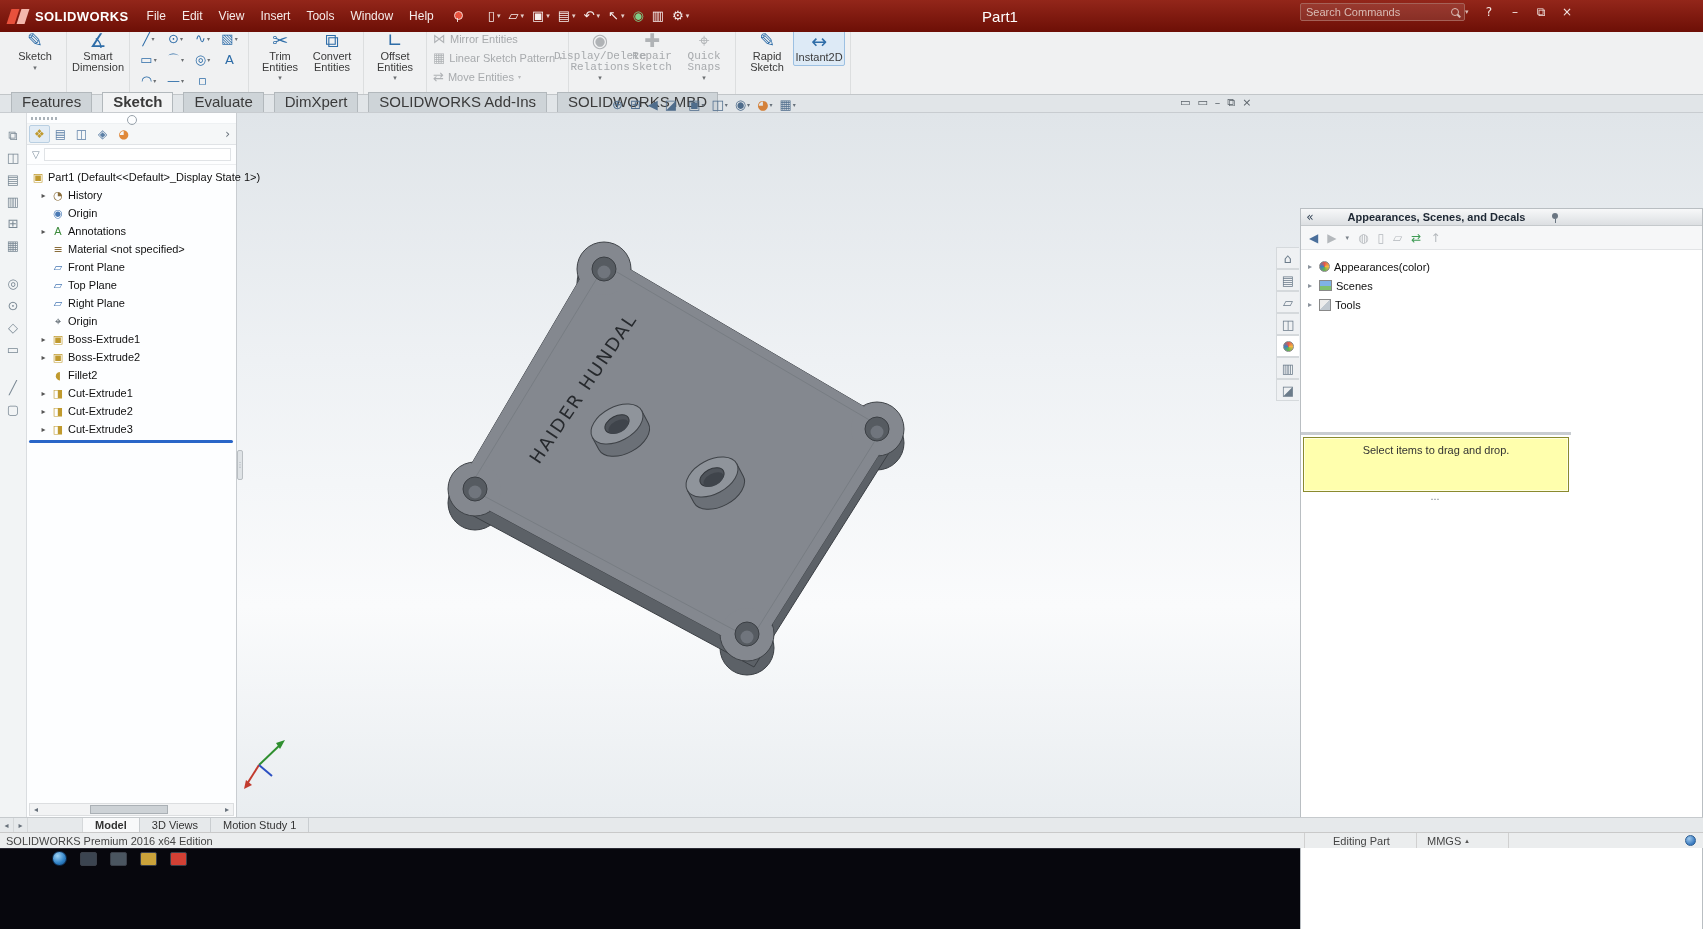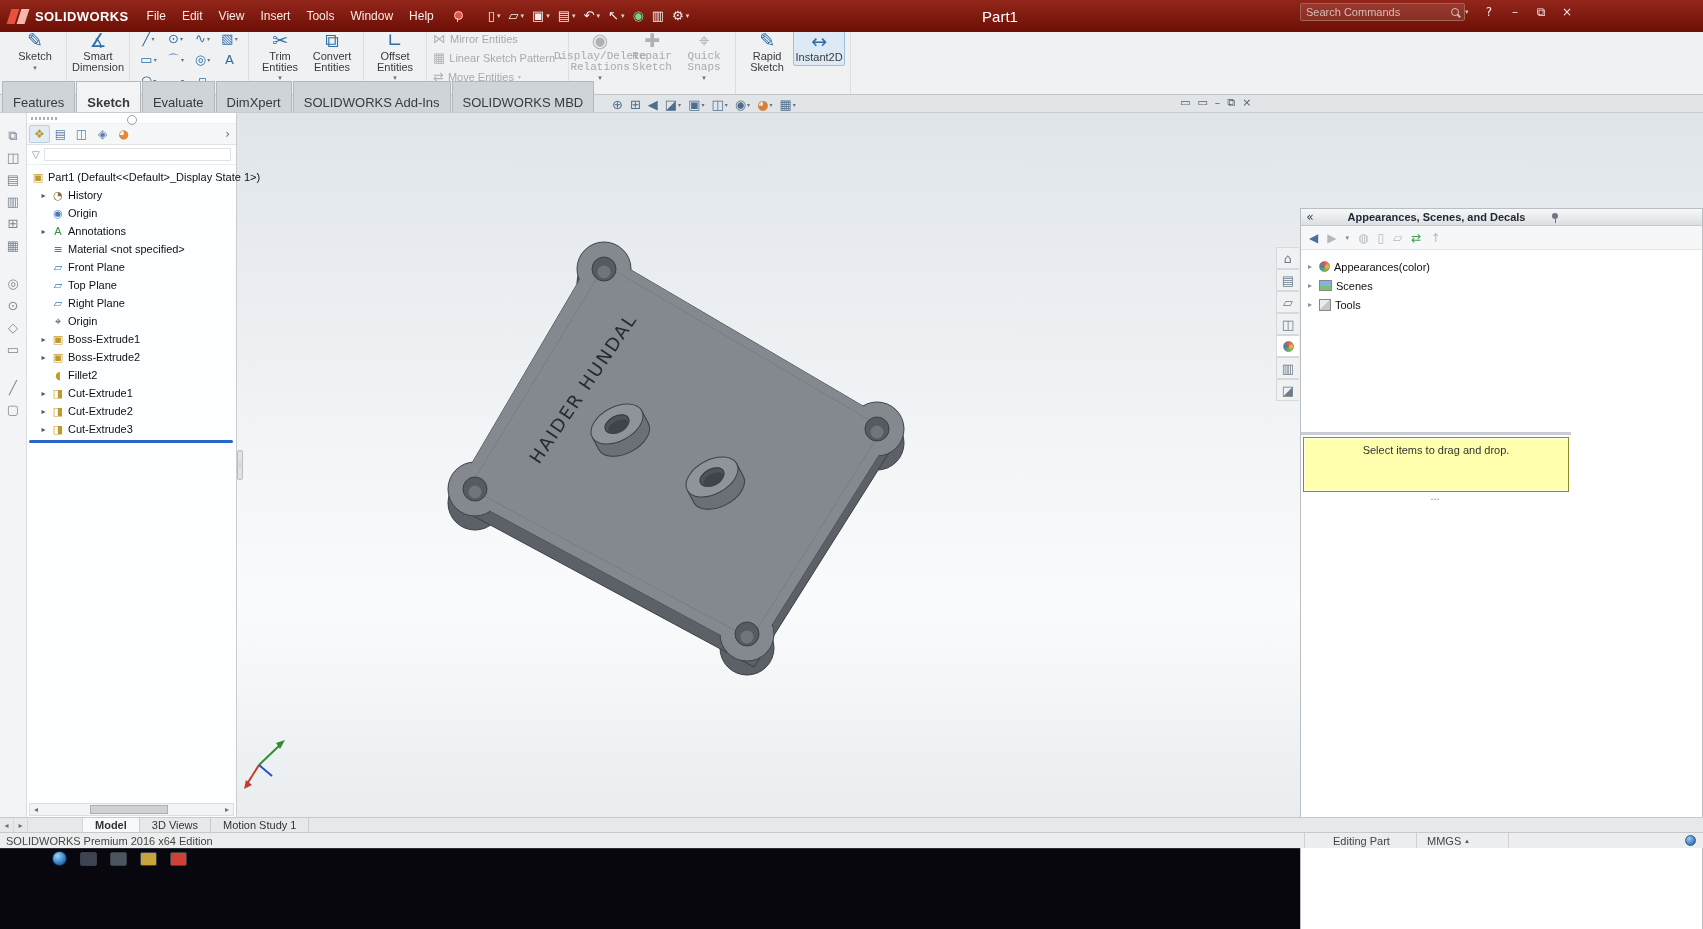--- a/index.html
+++ b/index.html
@@ -48,21 +48,21 @@
   .tg{display:flex;align-items:center;justify-content:center;}
   .tg .tgi{font-size:13px;color:#2e6da8;}
   .tg .tgc{font-size:6px;color:#6b6f72;margin-left:1px;}
   .stack{display:flex;flex-direction:column;justify-content:flex-start;gap:4px;padding:5px 6px;}
   .srow{display:flex;align-items:center;gap:4px;font-size:11px;color:#a7aaad;white-space:nowrap;}
   .srow .sicon{font-size:13px;color:#b0b3b6;}
   .srow .scaret{font-size:6px;color:#b8babc;}
 
   
   .tabrow{position:absolute;top:95px;left:0;width:100%;height:18px;background:#e1e5e8;border-bottom:1px solid #c8ccd0;display:flex;align-items:flex-end;padding-left:2px;z-index:2;}
-  .rtab{padding:13px 10px 2px;font-size:13px;color:#3a3a3a;background:#ced4d8;border:1px solid #b2b8bc;border-bottom:none;margin-right:1px;}
+  .rtab{padding:0 10px 2px;font-size:15px;color:#3a3a3a;background:#ced4d8;border:1px solid #b2b8bc;border-bottom:none;margin-right:1px;margin-left:9px;}
   .rtab.active{background:#f2f3f4;font-weight:bold;}
 
   
   .main{position:absolute;top:113px;left:0;width:100%;height:704px;background:linear-gradient(180deg,#e0e5e9 0%,#eef1f4 35%,#fafbfc 70%,#e9edf0 100%);}
 
   
   .leftstrip{position:absolute;left:0;top:0;width:27px;height:100%;background:#f2f4f5;border-right:1px solid #dadde0;display:flex;flex-direction:column;align-items:center;padding-top:16px;gap:9px;}
   .ls-icon{font-size:13px;color:#7a8894;line-height:13px;}
   .ls-gap{margin-top:16px;}
 

